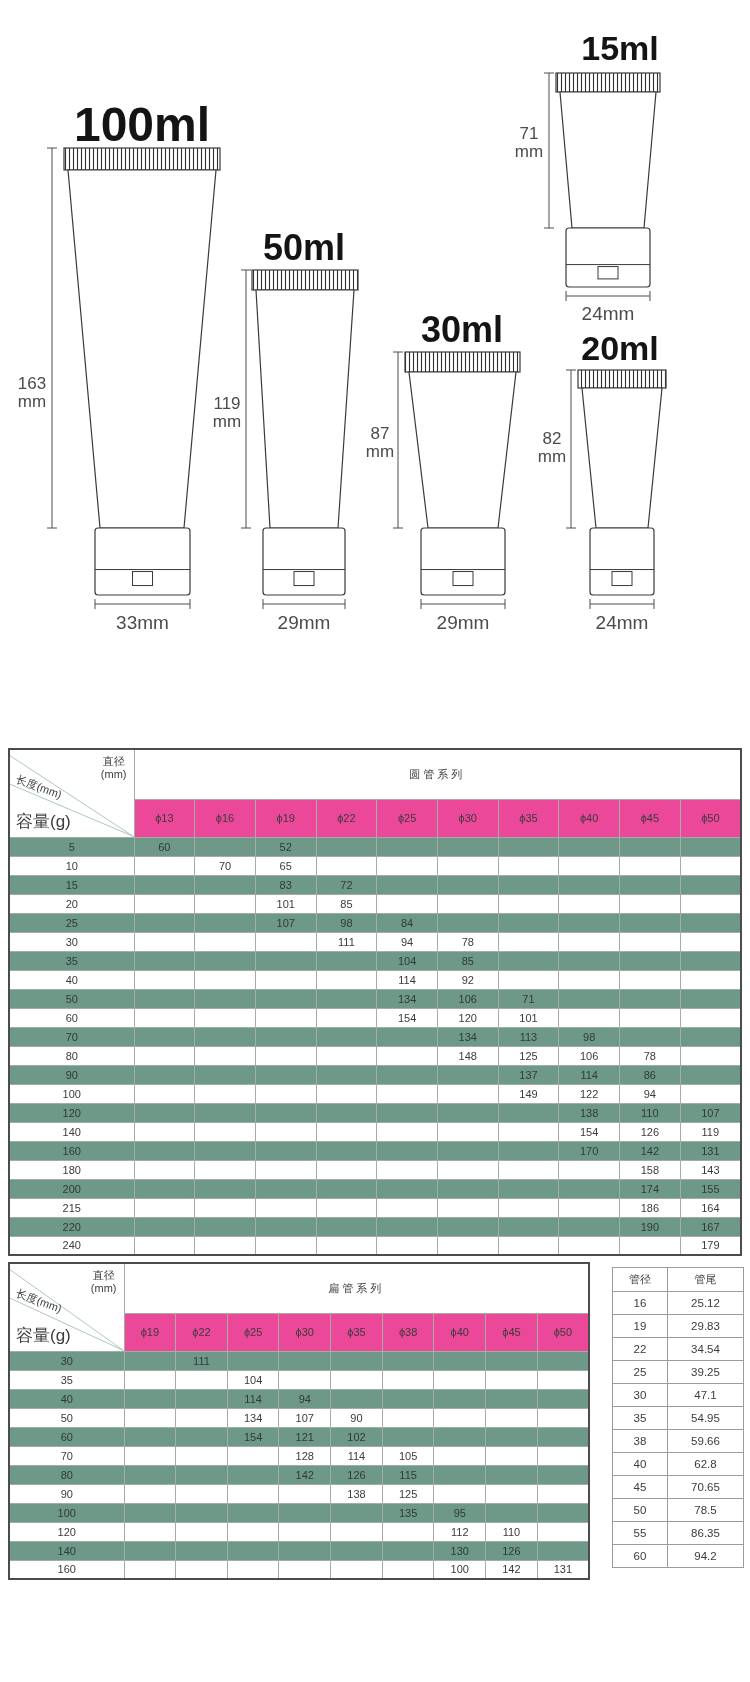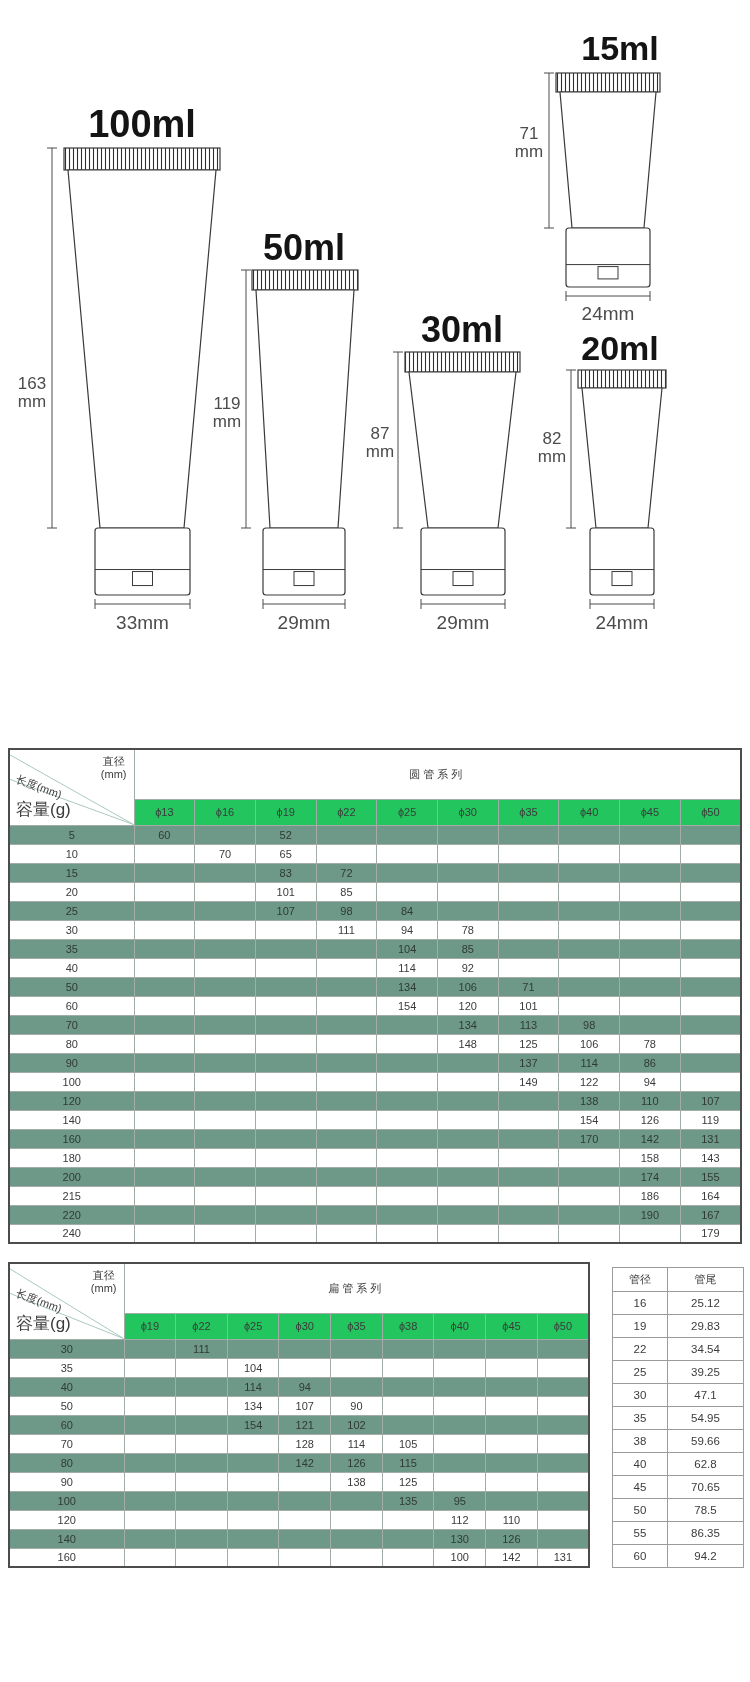--- a/index.html
+++ b/index.html
@@ -10,21 +10,21 @@
   .diagram svg{position:absolute;left:0;top:0;}
   .vol-label{position:absolute;transform:translate(-50%,-50%);font-weight:700;color:#141414;white-space:nowrap;}
   .dim-v{position:absolute;transform:translateX(-50%);font-size:17px;line-height:1.08;color:#4c4c4c;text-align:center;white-space:nowrap;}
   .dim-w{position:absolute;transform:translateX(-50%);font-size:19px;color:#4c4c4c;white-space:nowrap;}
   
   table{border-collapse:collapse;table-layout:fixed;position:absolute;background:#fff;}
   .spec-table{border:2px solid #4c4c4c;}
   .spec-table th,.spec-table td{border:1px solid #a3aca7;padding:0;text-align:center;vertical-align:middle;
       font-size:11px;font-weight:400;color:#3b3b3b;overflow:hidden;box-sizing:border-box;}
   .t-title{font-size:21px;font-weight:600;color:#2c2c2c;letter-spacing:3px;height:50px;background:#fff;}
-  .col-h{height:26px;background:#22c55e;margin-left:45px;}
+  .col-h{height:38px;background:#ec4899;margin-left:45px;}
   .spec-table tbody td{height:19px;}
   tr.green td{background:#6e9989;color:#303a36;}
   tr.white td{background:#ffffff;}
   
   th.corner{position:relative;background:#fff;}
   th.corner svg{position:absolute;left:0;top:0;width:100%;height:100%;}
   .c-diam{position:absolute;right:7px;top:5px;text-align:center;line-height:1.2;font-size:11px;}
   .c-len{position:absolute;left:9px;top:22px;transform:rotate(20deg);transform-origin:left top;font-size:11px;}
   .c-cap{position:absolute;left:6px;bottom:4px;font-size:17px;}
   
@@ -127,21 +127,21 @@
             <line x1="566" y1="528" x2="576" y2="528" stroke="#4c4c4c" stroke-width="1"></line>
           </g>
           <g>
             <line x1="590" y1="604" x2="654" y2="604" stroke="#4c4c4c" stroke-width="1"></line>
             <line x1="590" y1="599" x2="590" y2="609" stroke="#4c4c4c" stroke-width="1"></line>
             <line x1="654" y1="599" x2="654" y2="609" stroke="#4c4c4c" stroke-width="1"></line>
           </g>
         </g>
       </svg>
 
-  <div class="vol-label" style="left: 142px; top: 124px; font-size: 38px;">100ml</div>
+  <div class="vol-label" style="left: 142px; top: 124px; font-size: 48px;">100ml</div>
       <div class="dim-v" style="left: 32px; top: 375px;">
         <div>163</div>
         <div>mm</div>
       </div>
       <div class="dim-w" style="left: 142.5px; top: 612px;">33mm</div>
       <div class="vol-label" style="left: 304px; top: 248px; font-size: 36px;">50ml</div>
       <div class="dim-v" style="left: 227px; top: 395px;">
         <div>119</div>
         <div>mm</div>
       </div>

